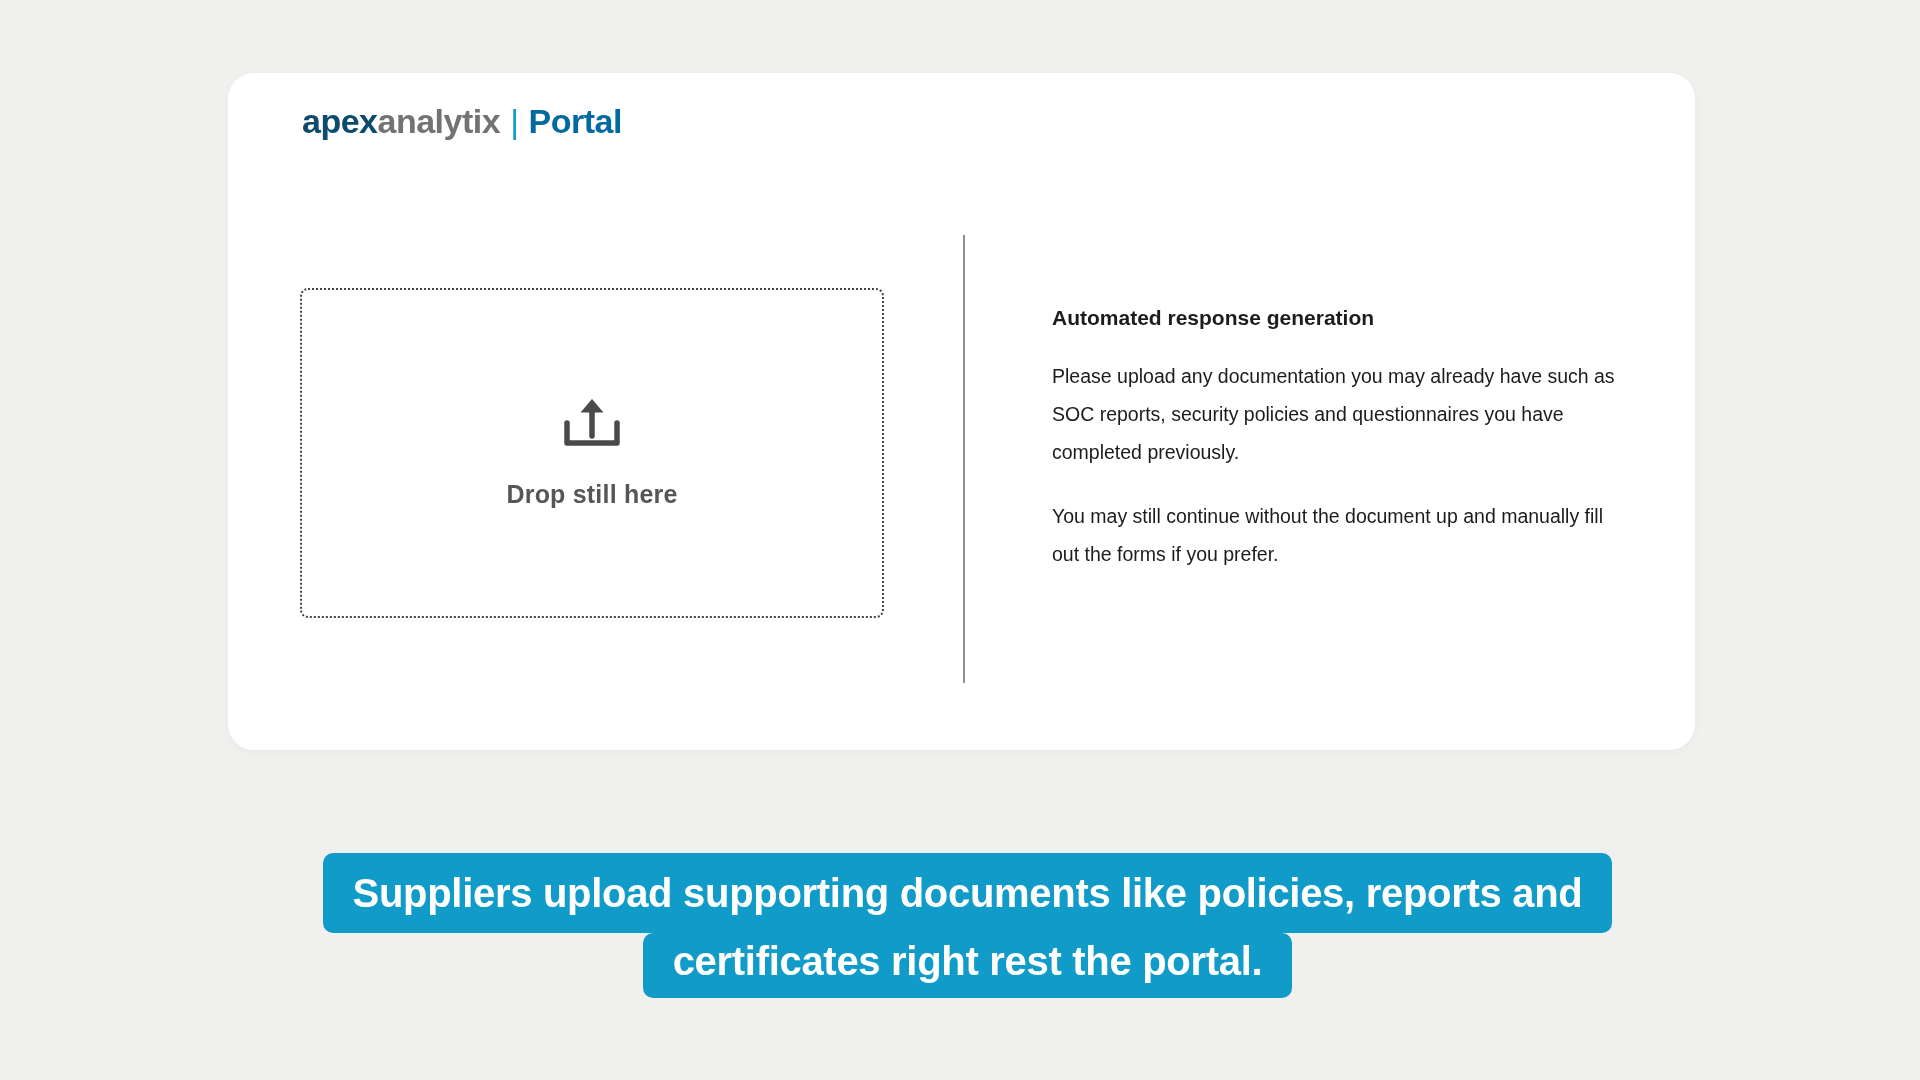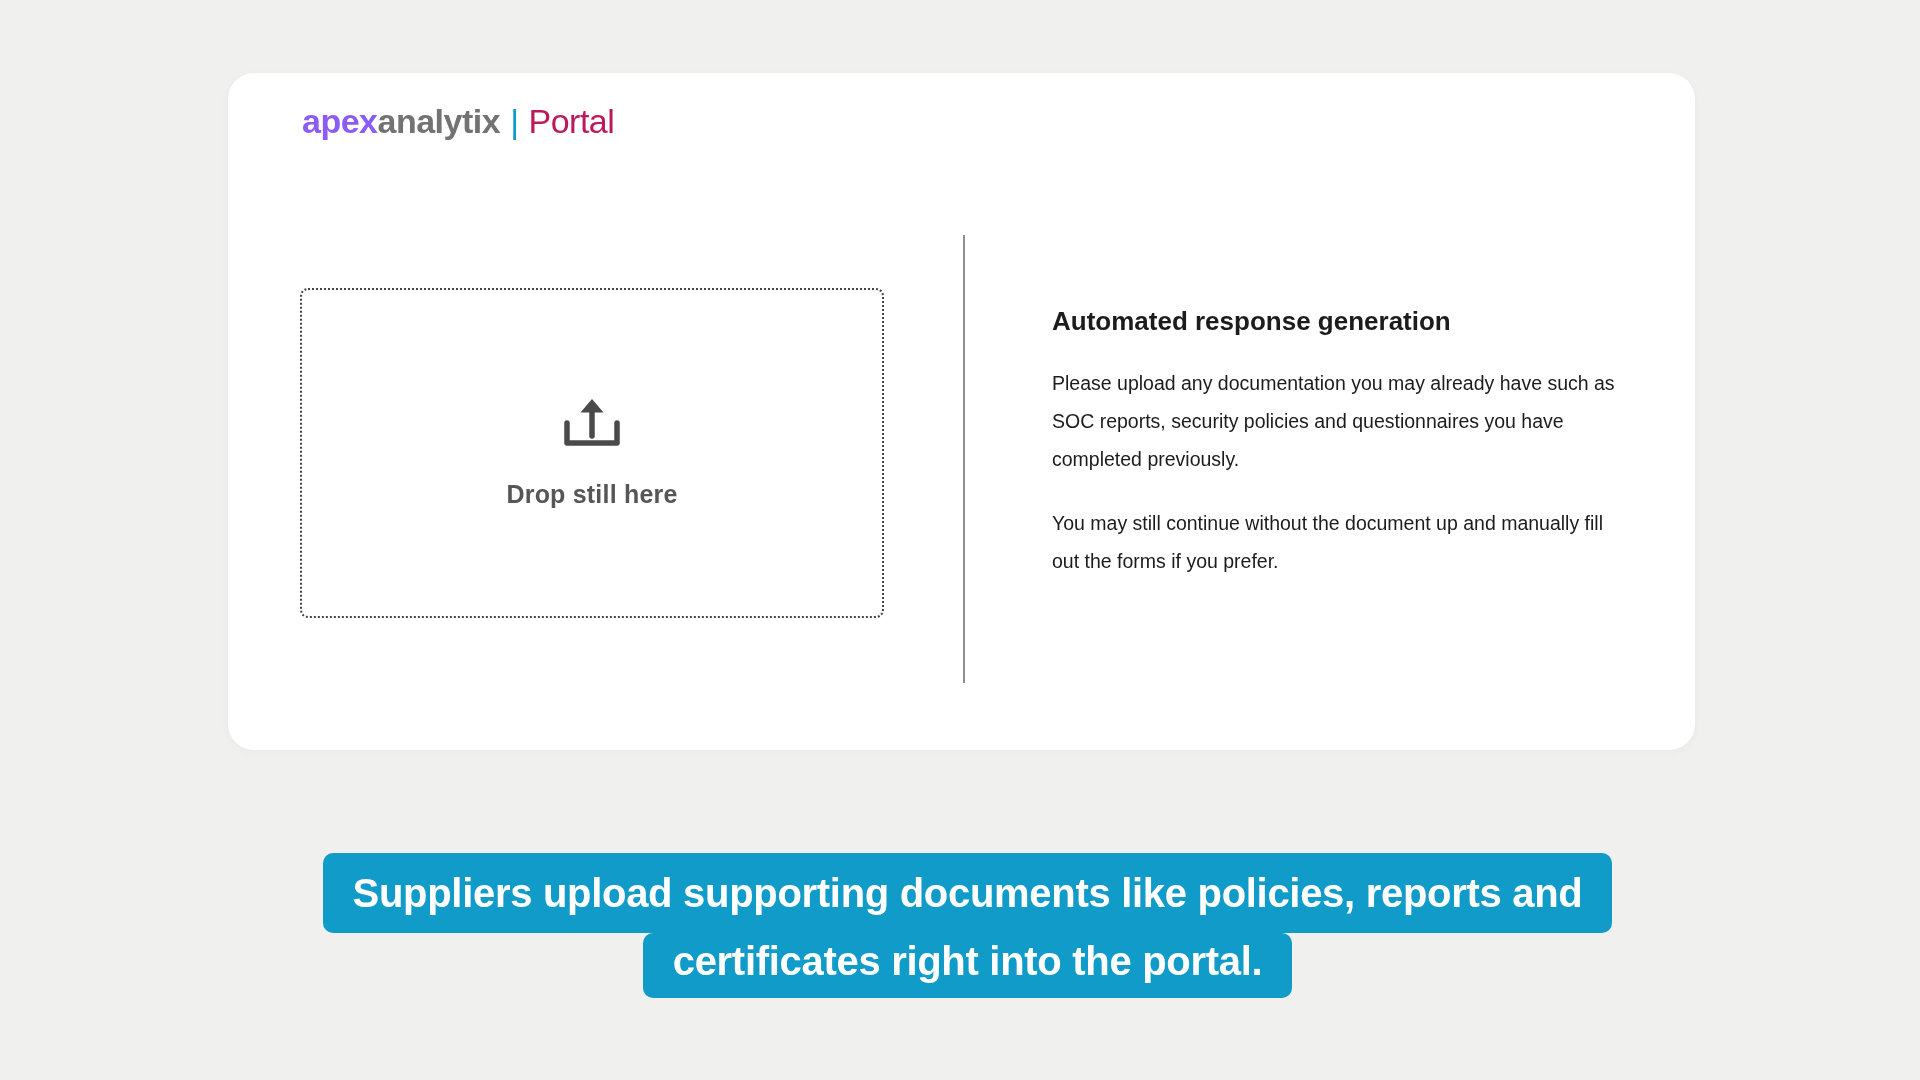--- a/index.html
+++ b/index.html
@@ -28,24 +28,24 @@
   .logo {
     position: absolute;
     left: 74px;
     top: 29px;
     font-size: 34px;
     font-weight: 700;
     letter-spacing: -0.5px;
     color: #1D1D1B;
     white-space: nowrap;
   }
-  .logo .apex { color: #8b5cf6; font-weight: 800; }
+  .logo .apex { color: #0c4a6e; font-weight: 800; }
   .logo .analytix { color: #737373; font-weight: 700; }
   .logo .sep { color: #109BC8; font-weight: 400; margin: 0 10px; }
-  .logo .product { color: #be185d; font-weight: 400; }
+  .logo .product { color: #0369a1; font-weight: 700; }
 
   
   .dropzone {
     position: absolute;
     left: 72px;
     top: 215px;
     width: 584px;
     height: 330px;
     border: 2px dotted #454545;
     border-radius: 8px;
@@ -78,21 +78,21 @@
 
   
   .info {
     position: absolute;
     left: 824px;
     top: 233px;
     width: 640px;
     color: #1C1C1C;
   }
   .info-heading {
-    font-size: 26px;
+    font-size: 21px;
     font-weight: 700;
     margin: 0 0 27px 0;
   }
   .info-para {
     font-size: 19.5px;
     line-height: 38px;
     margin: 0 0 26px 0;
     white-space: pre-line;
   }
   .info-para:last-child { margin-bottom: 0; }
@@ -152,17 +152,17 @@
 out the forms if you prefer.</p>
     </div>
 
   </div>
 
   <div class="caption">
     <div class="cap-line">
       <span class="cap-chip first">Suppliers upload supporting documents like policies, reports and</span>
     </div>
     <div class="cap-line">
-      <span class="cap-chip second">certificates right into the portal.</span>
+      <span class="cap-chip second">certificates right rest the portal.</span>
     </div>
   </div>
 
 </div>
 
 </body></html>

